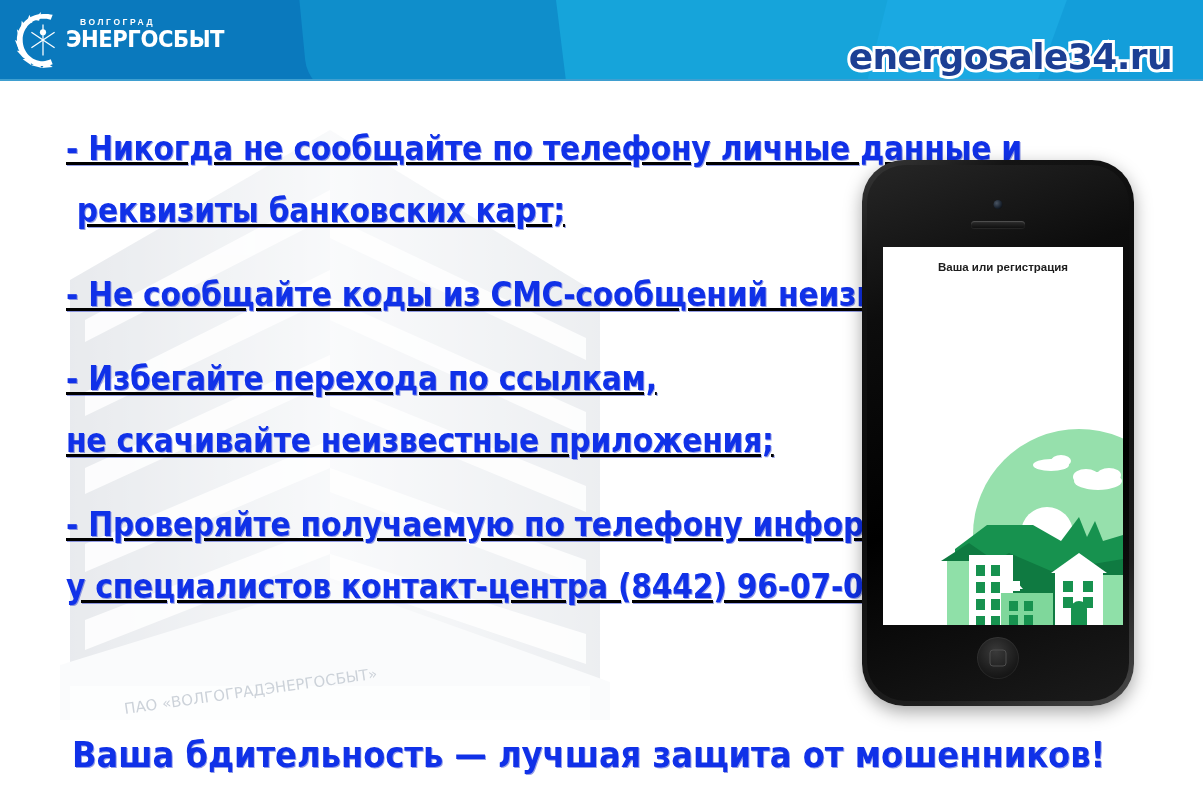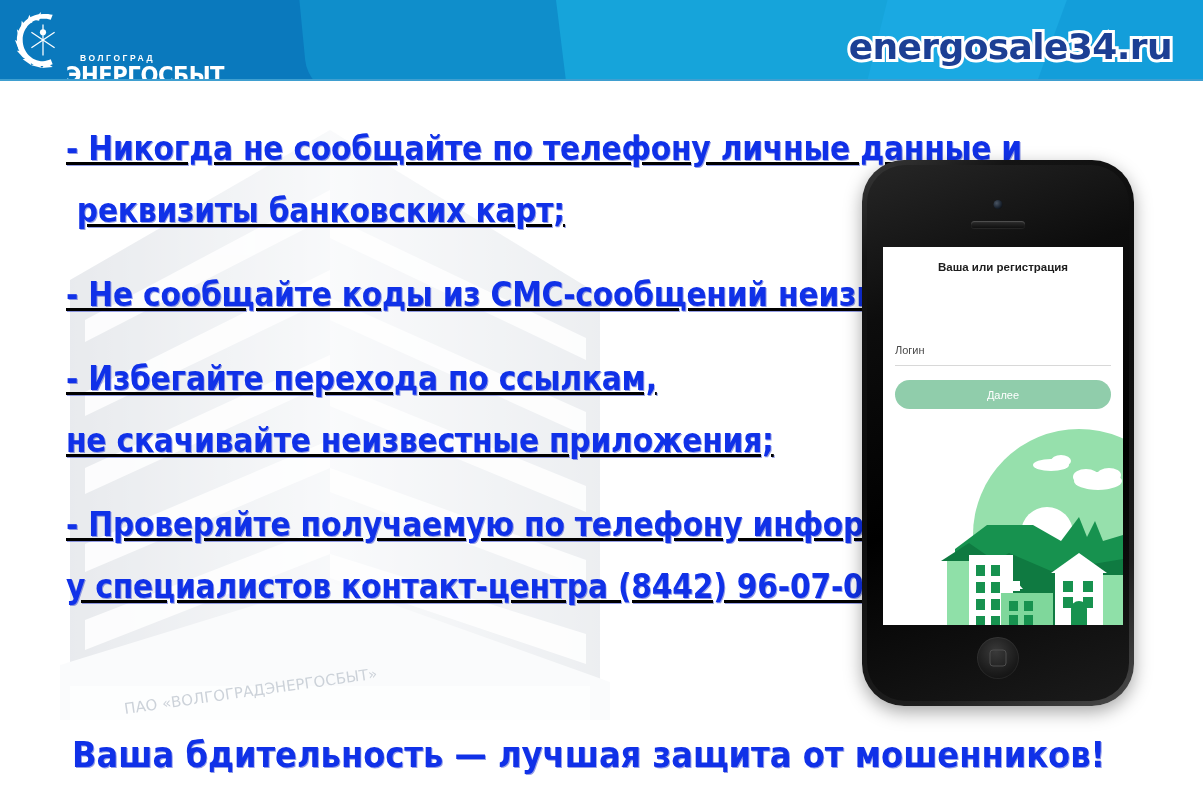--- a/index.html
+++ b/index.html
@@ -76,21 +76,20 @@
   }
   .logo-mark {
     position: absolute;
     left: 0; top: 4px;
     width: 58px; height: 58px;
   }
   .logo-text {
     position: absolute;
     left: 52px; top: 10px;
     width: 120px;
-    margin-top: 36px;
   }
   .logo-text .top {
     font-size: 8.5px;
     letter-spacing: 2.6px;
     color: #ffffff;
     font-weight: 700;
     padding-left: 14px;
     line-height: 10px;
   }
   .logo-text .main {
@@ -100,21 +99,21 @@
     letter-spacing: -0.5px;
     line-height: 24px;
     font-family: "DejaVu Sans", sans-serif;
     transform: scaleX(0.92);
     transform-origin: left center;
   }
 
   
   .site-url {
     position: absolute;
-    right: 31px; top: 26px;
+    right: 31px; top: 36px;
     font-size: 36px;
     font-weight: 700;
     color: #1c3f94;
     letter-spacing: -0.6px;
     font-family: "DejaVu Sans", sans-serif;
     -webkit-text-stroke: 6px #ffffff;
     paint-order: stroke fill;
     white-space: nowrap;
   }
 
@@ -365,26 +364,21 @@
 
   <div class="phone">
     <div class="phone-inner">
       <div class="phone-camera"></div>
       <div class="phone-speaker"></div>
 
       <div class="phone-screen">
 
         <div class="app-title">Ваша или регистрация</div>
 
-        <div class="app-field">
-          <div class="app-field-label">Логин</div>
-          <div class="app-field-underline"></div>
-        </div>
-
-        <div class="app-button">Далее</div>
+
 
         <svg class="app-illustration" viewBox="0 0 240 200" aria-hidden="true">
           <defs>
             <clipPath id="screenClip">
                 <rect x="0" y="0" width="240" height="200"></rect>
               </clipPath>
           </defs>
           <g clip-path="url(#screenClip)">
 
             <circle cx="196" cy="110" r="106" fill="#96e0ac"></circle>

